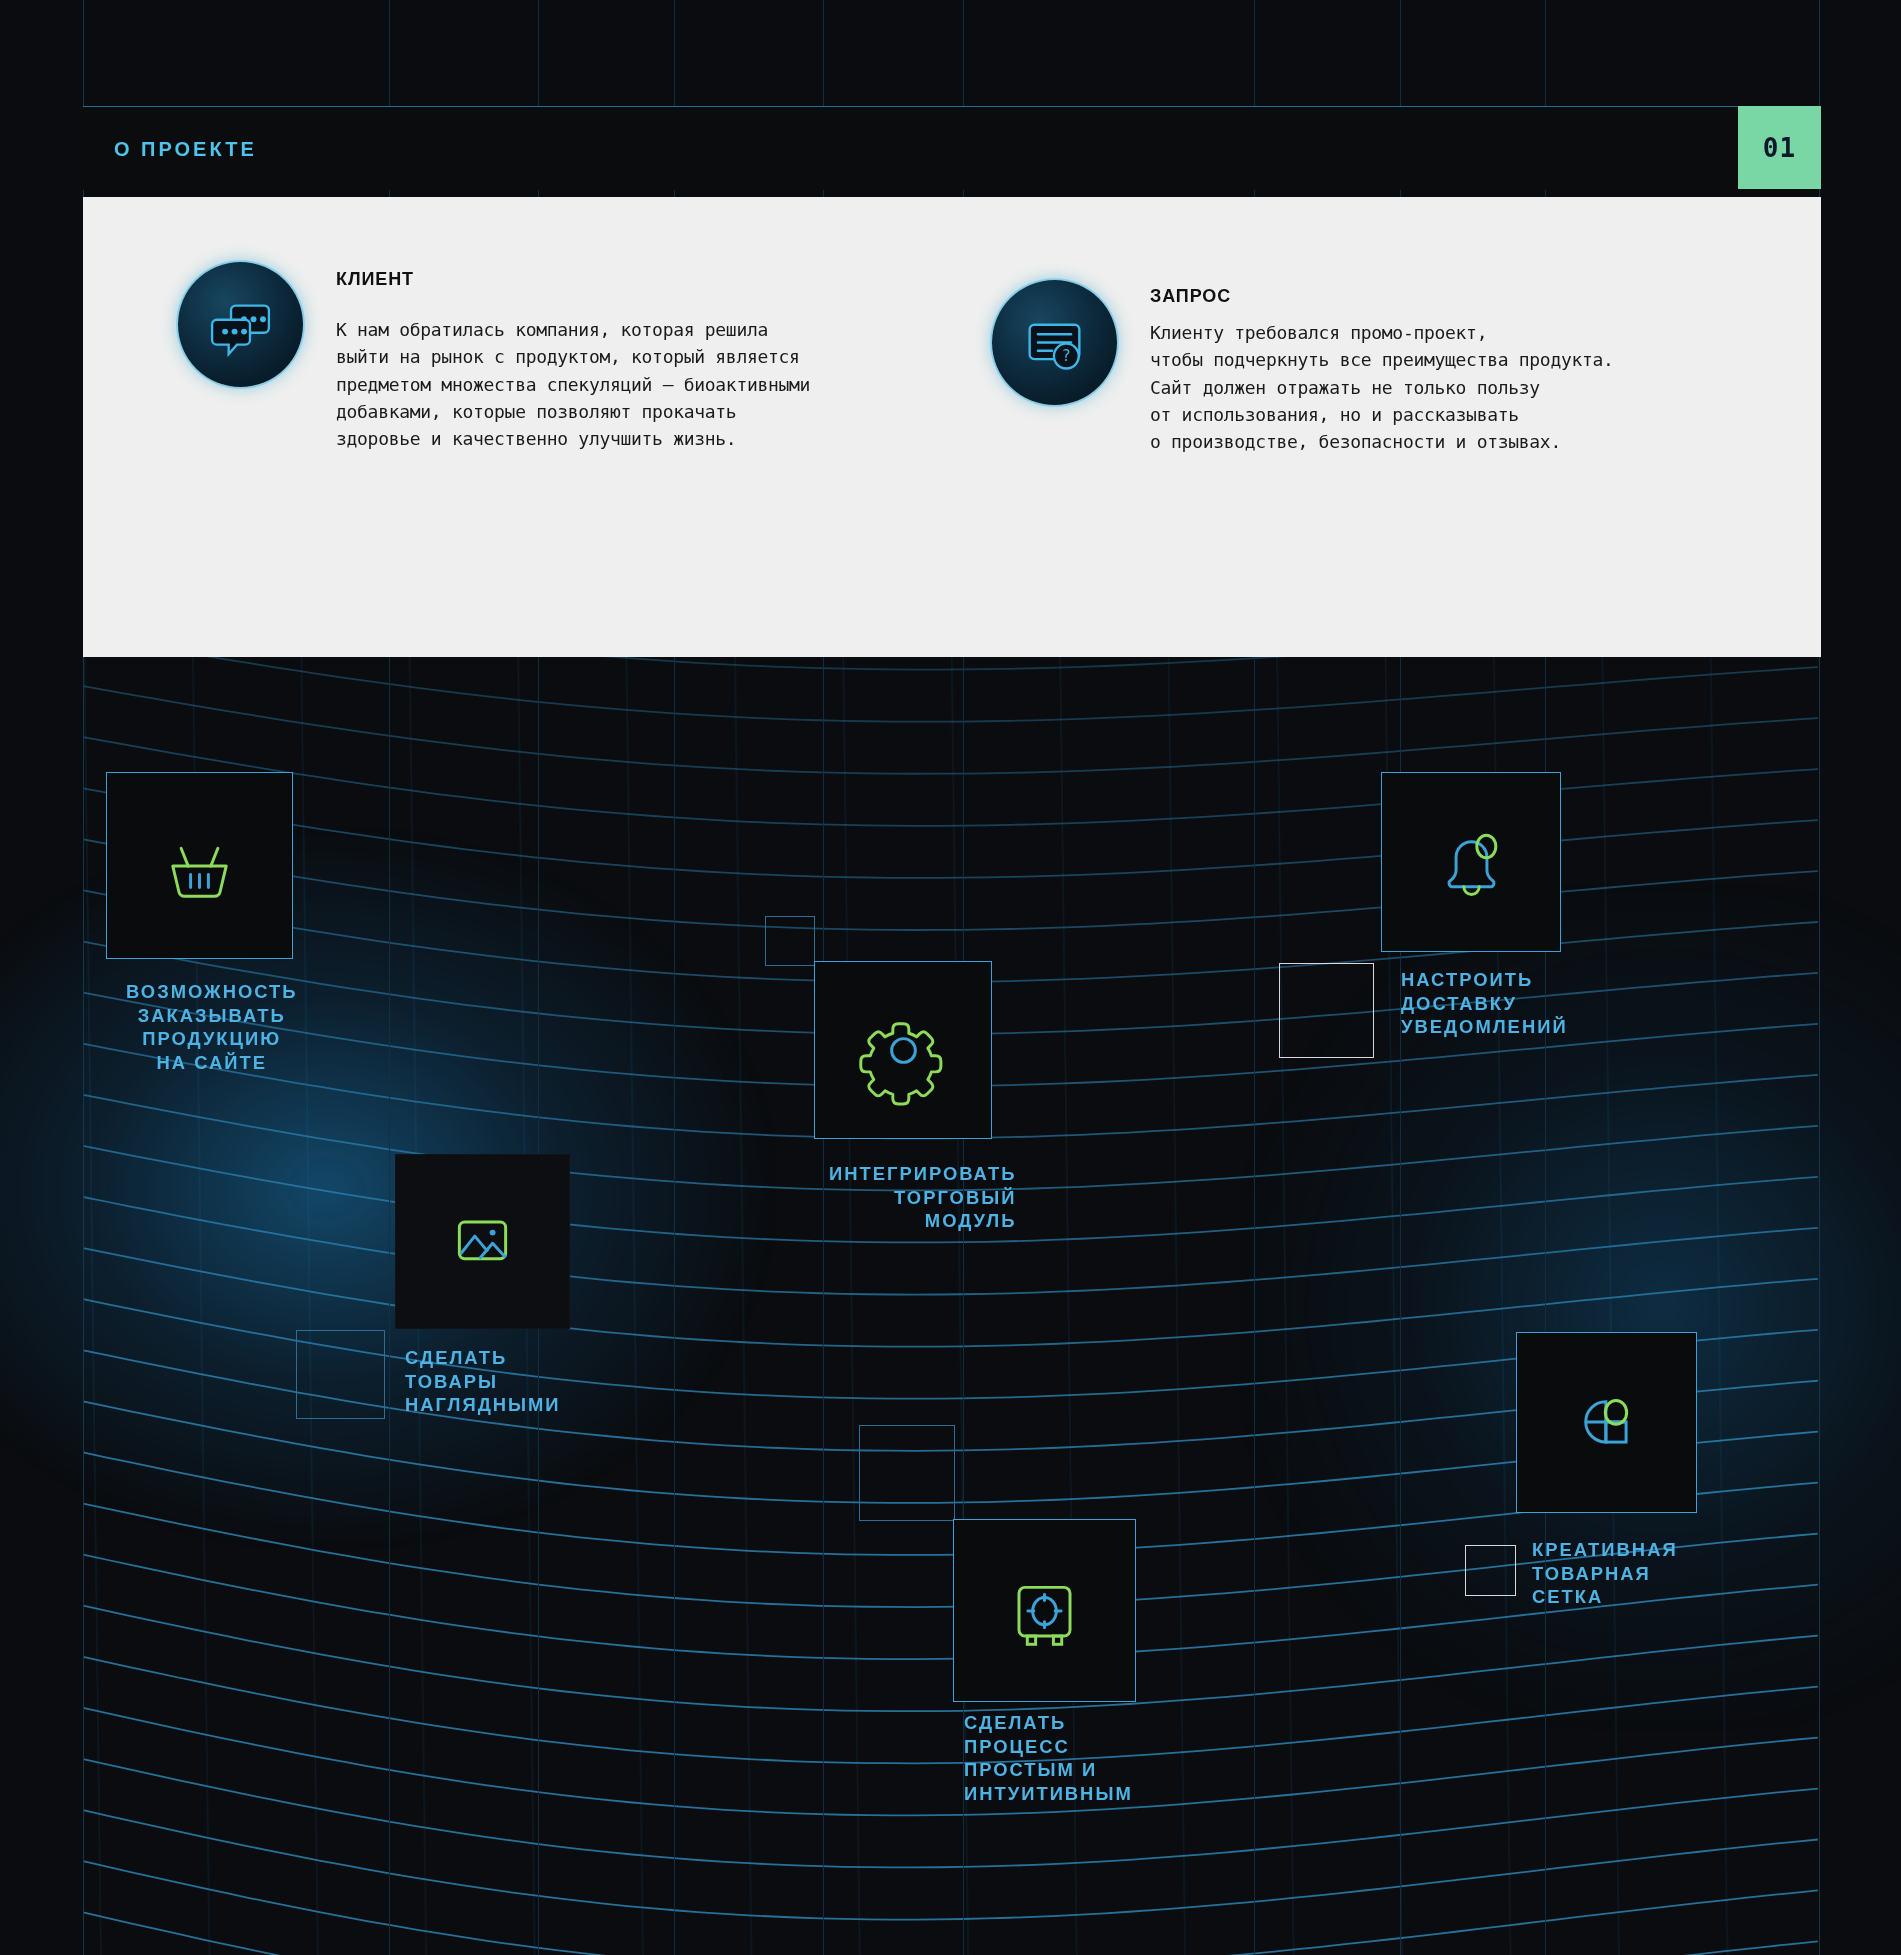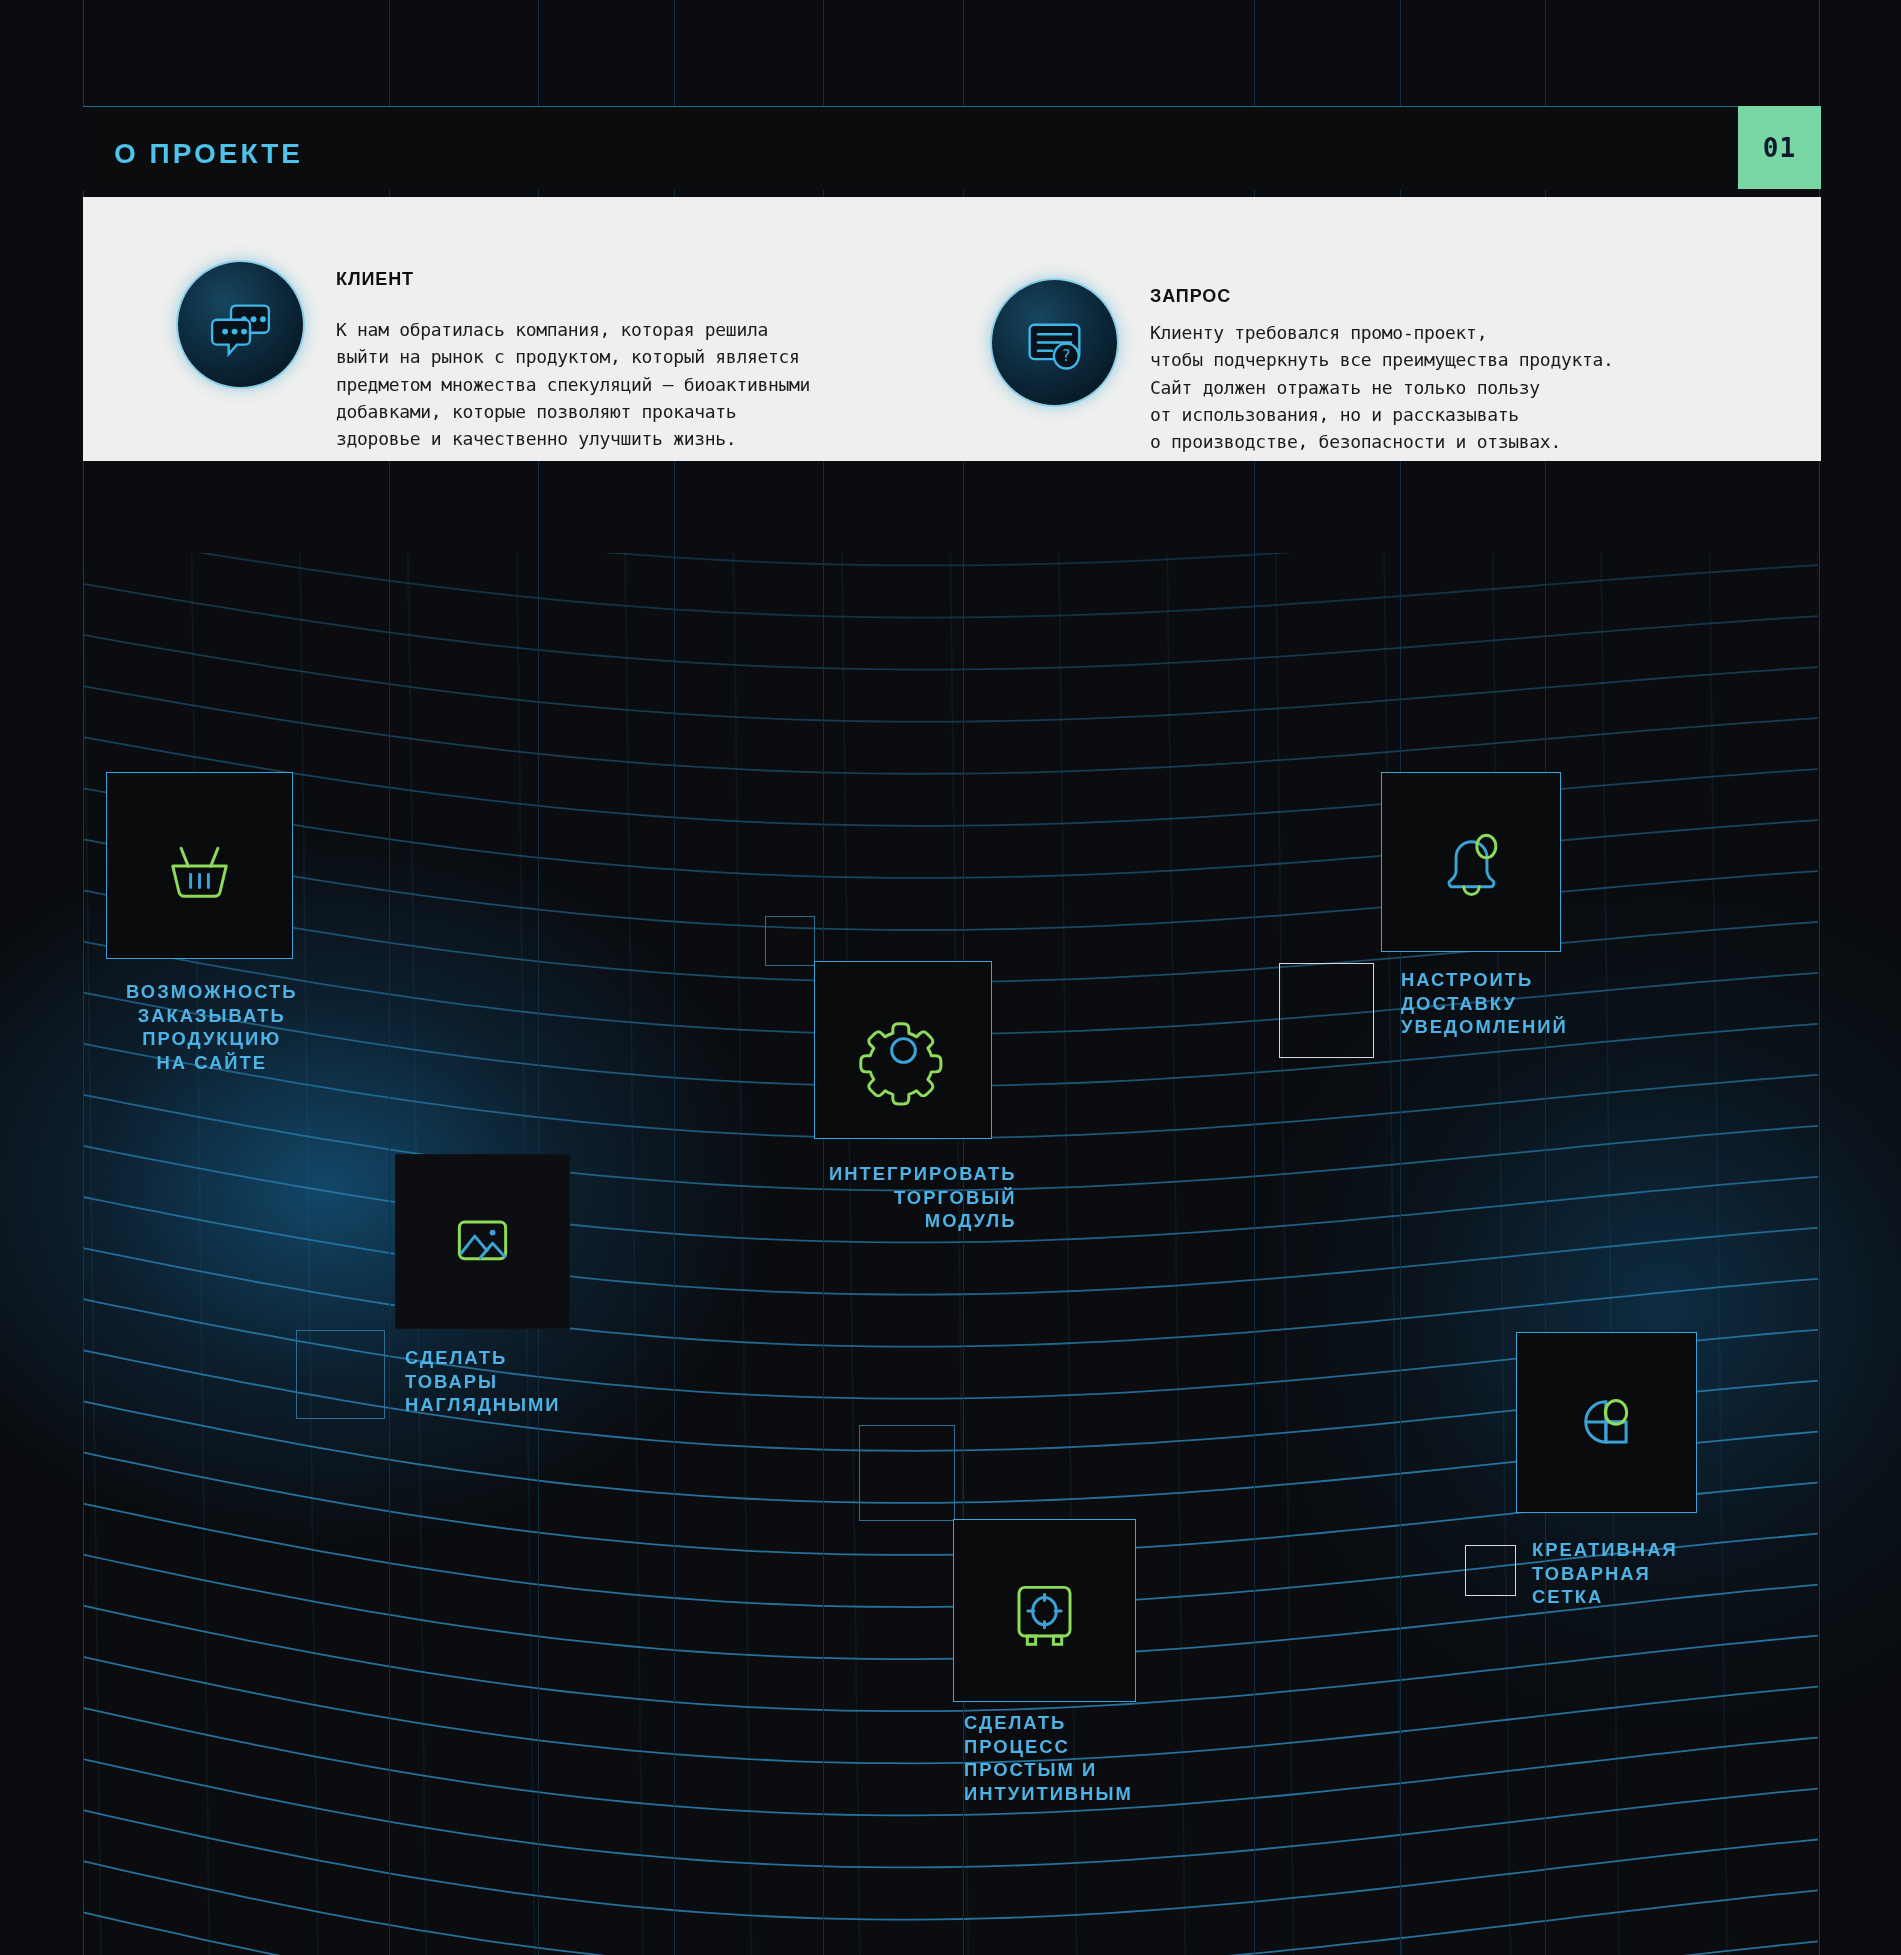--- a/index.html
+++ b/index.html
@@ -18,28 +18,28 @@
   #glow-a{position:absolute;left:-119px;top:832px;width:891px;height:713px;
      background:radial-gradient(ellipse at center,rgba(26,120,178,.55) 0%,rgba(18,80,125,.28) 38%,rgba(10,30,48,0) 72%);
      filter:blur(4.8px);pointer-events:none;}
   #glow-b{position:absolute;right:-178px;top:891px;width:832px;height:832px;
      background:radial-gradient(ellipse at center,rgba(21,98,150,.38) 0%,rgba(12,50,80,.18) 45%,rgba(10,30,48,0) 75%);
      filter:blur(6px);pointer-events:none;}
 
   
   #header-band{position:absolute;left:83px;top:106px;width:1655px;height:83px;background:#0b0c0e;
       border-top:1.2px solid #1f6f93;}
-  #header-title{position:absolute;left:114px;top:138px;font-size:28px;font-weight:700;letter-spacing:3px;color:#4ec3ec;}
+  #header-title{position:absolute;left:114px;top:138px;font-size:20px;font-weight:700;letter-spacing:3px;color:#4ec3ec;}
   #header-badge{position:absolute;left:1738px;top:106px;width:83px;height:83px;background:#79d6a5;
       display:flex;align-items:center;justify-content:center;}
   #header-badge span{font-size:26px;font-weight:700;letter-spacing:1.2px;color:#0f172a;
       font-family:"DejaVu Sans Mono","Liberation Mono",monospace;}
 
   
-  #info-card{position:absolute;left:83px;top:197px;width:1738px;height:264px;background:#eeefee;}
+  #info-card{position:absolute;left:83px;top:197px;width:1738px;height:460px;background:#eeefee;}
   .col{position:absolute;top:0;}
   .col-left{left:95px;width:802px;}
   .col-right{left:909px;width:802px;}
   .circ{position:absolute;top:65px;left:0;width:125px;height:125px;border-radius:50%;
       background:radial-gradient(circle at 38% 32%,#17465f 0%,#0d2b3e 45%,#071a27 78%,#04111b 100%);
       box-shadow:0 0 0 1.8px rgba(78,195,236,.55),0 0 13px 3.6px rgba(55,160,210,.35);
       display:flex;align-items:center;justify-content:center;}
   .col-head{position:absolute;left:158px;top:72px;font-size:18px;font-weight:700;letter-spacing:0.9px;color:#111;}
   .col-body{position:absolute;left:158px;top:119px;font-size:18px;line-height:1.52;color:#1b1b1b;
       font-family:"DejaVu Sans Mono","Liberation Mono",monospace;letter-spacing:-0.3px;white-space:pre-line;}

